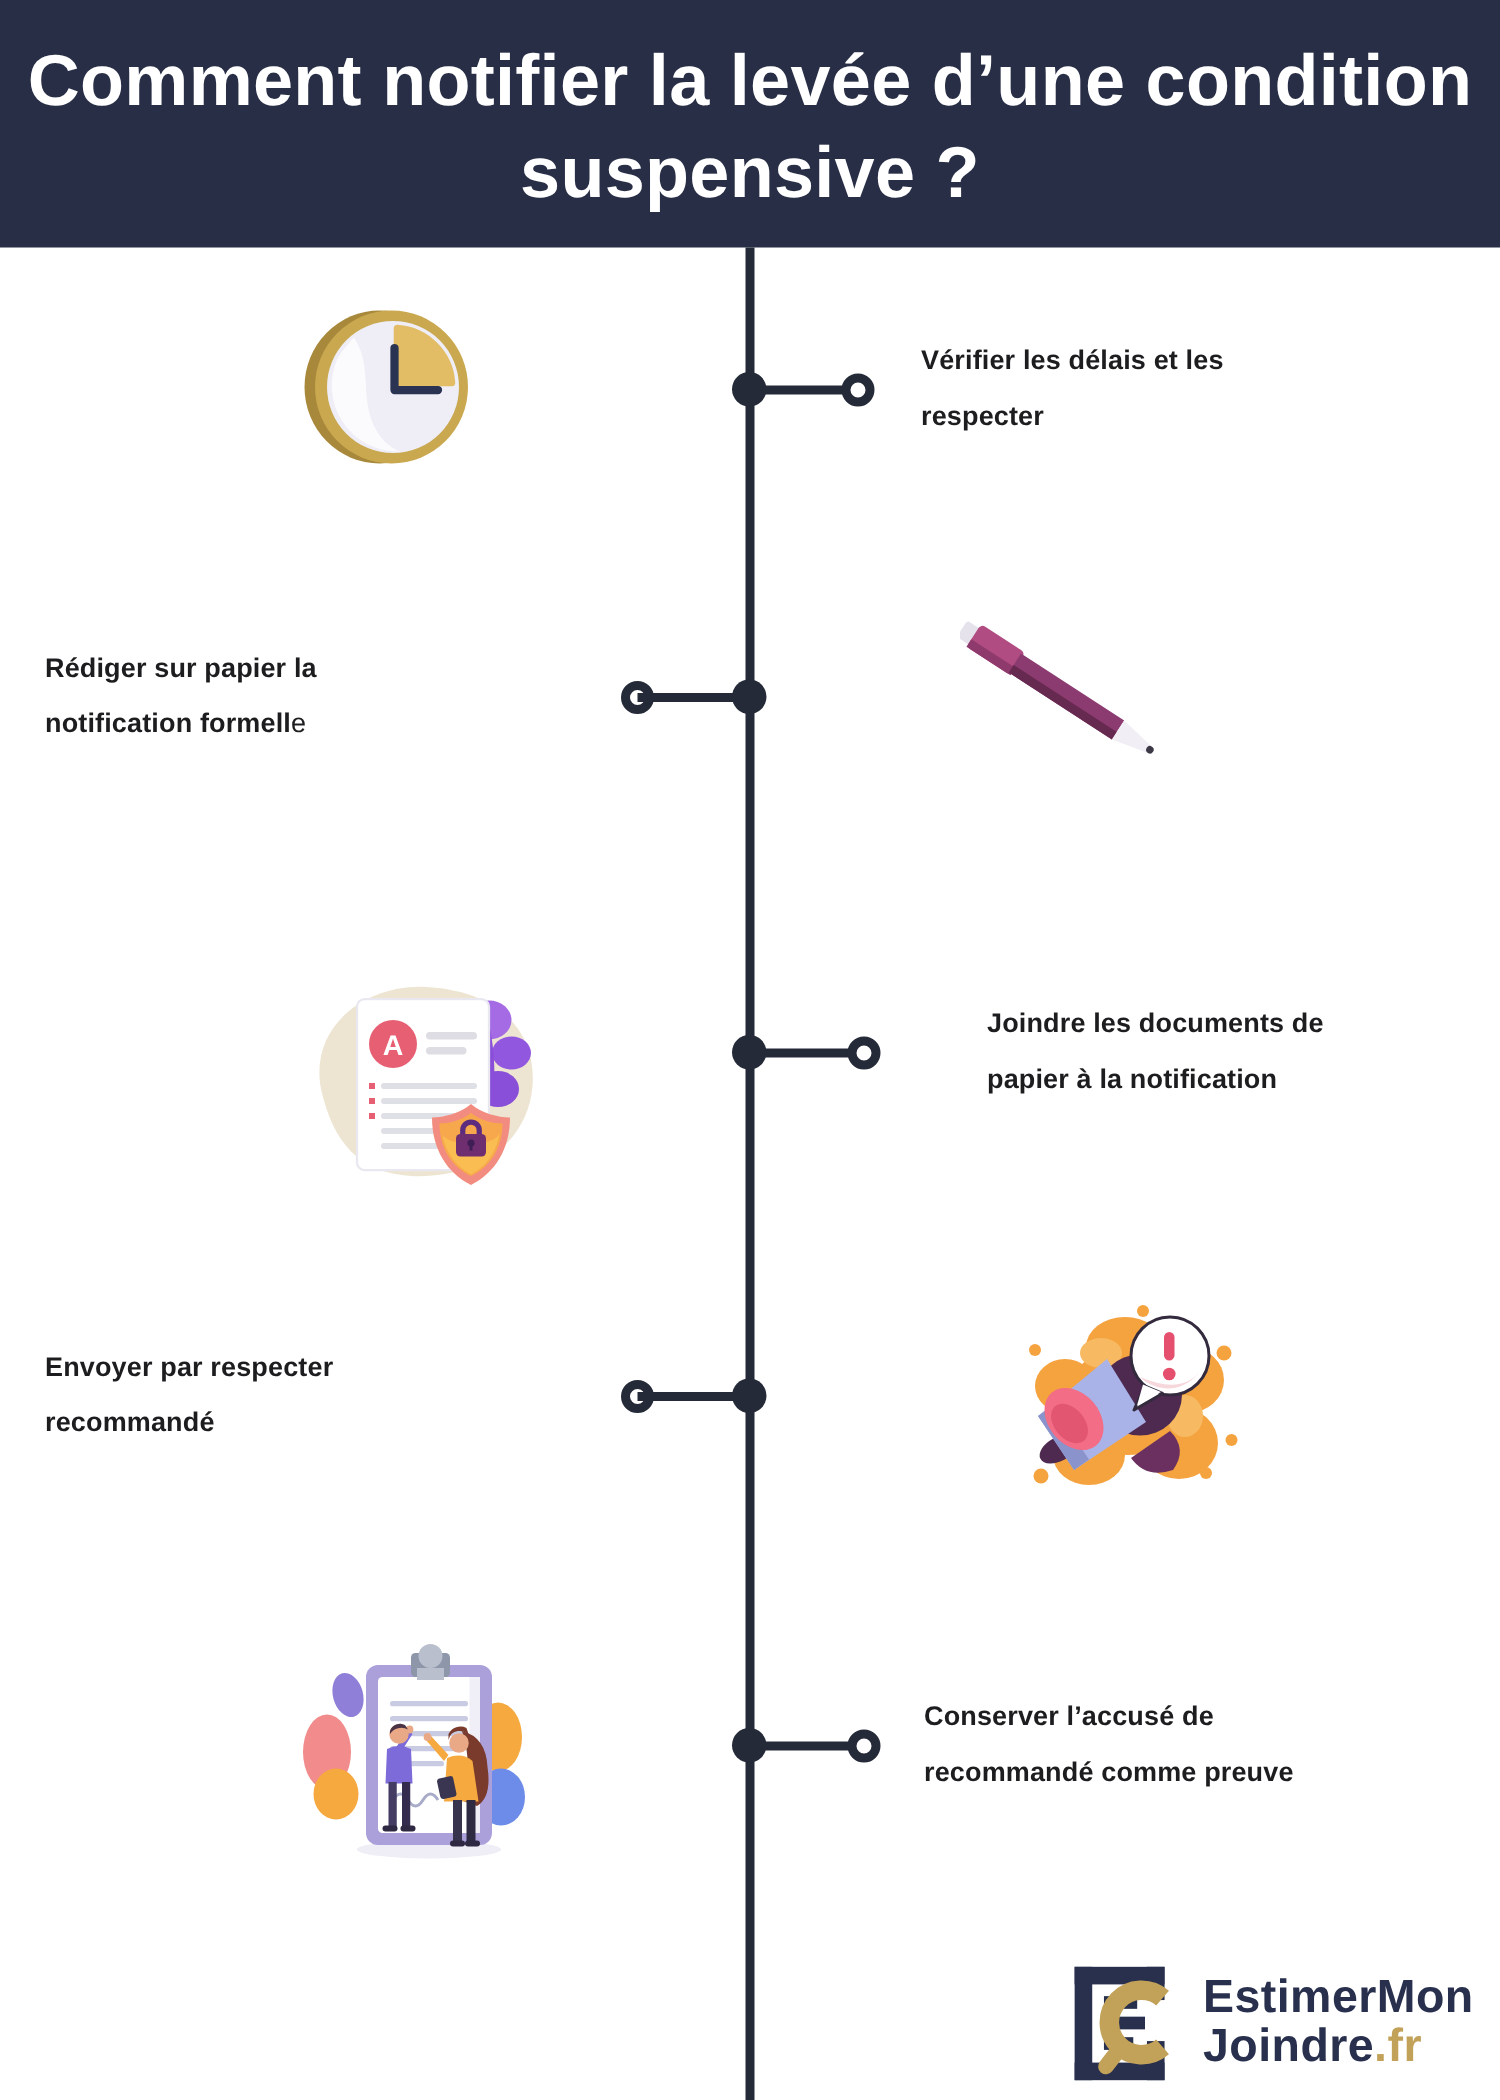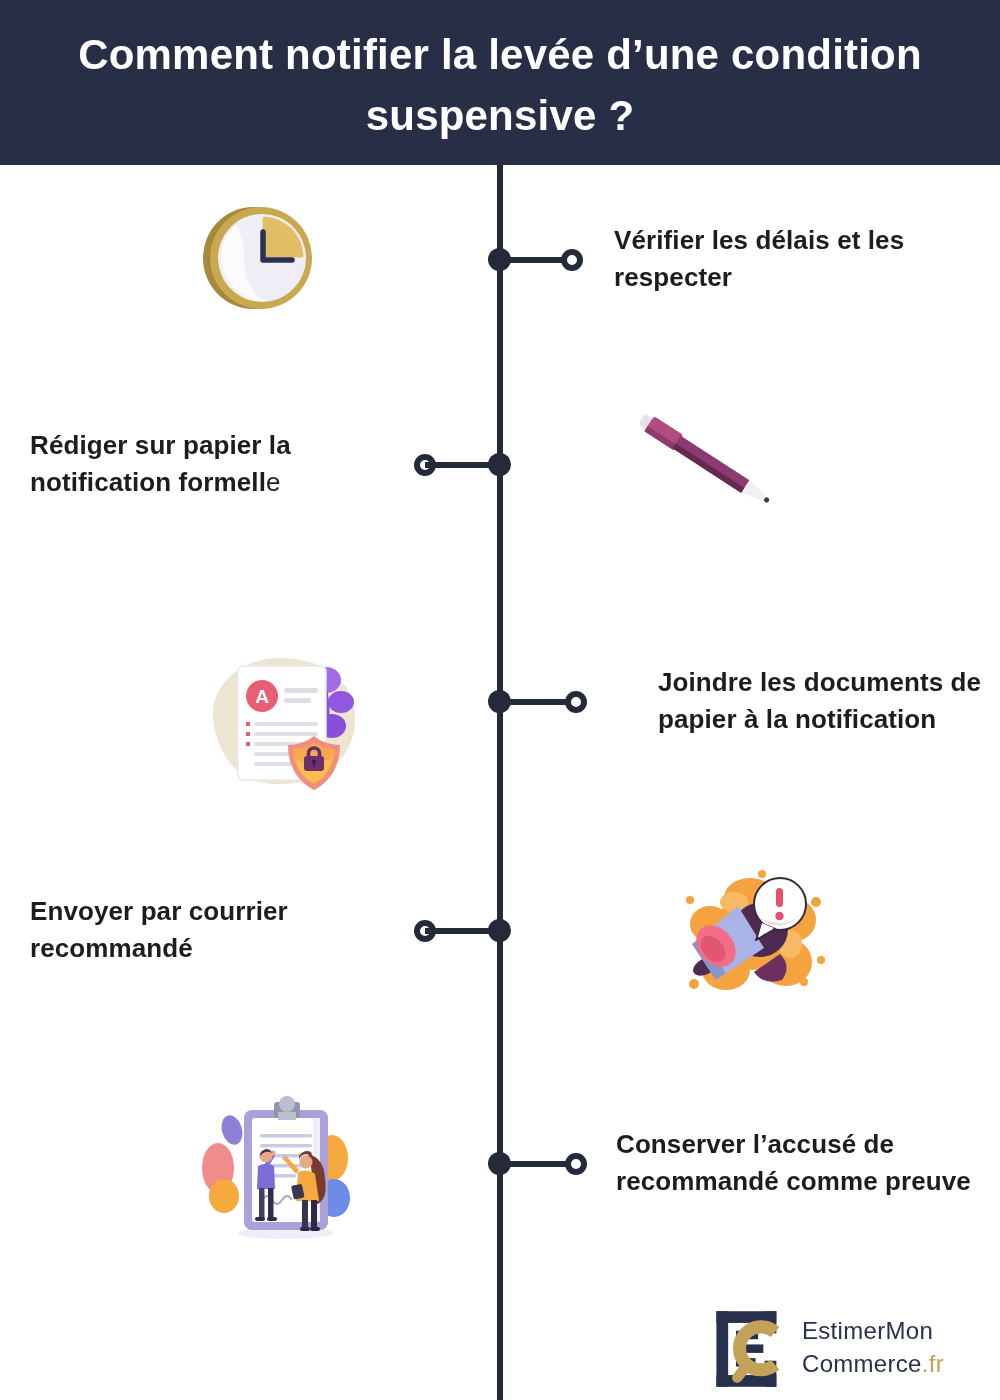--- a/index.html
+++ b/index.html
@@ -5,36 +5,36 @@
   :root{
     --header-bg:#282e46; --timeline:#252a38; --text:#1d1d1f;
     --gold:#c2a159; --logo-navy:#28304d;
   }
   *{margin:0;padding:0;box-sizing:border-box;}
   html,body{background:#fff;}
   body{font-family:"Liberation Sans",sans-serif;}
   .page{position:relative;width:1000px;height:1400px;background:#ffffff;overflow:hidden;}
 
   .header{position:absolute;left:0;top:0;width:1000px;height:165px;background:var(--header-bg);}
-  .title{color:#ffffff;text-align:center;font-weight:800;font-size:42px;line-height:61px;padding-top:24px;letter-spacing:0.2px;}
+  .title{color:#ffffff;text-align:center;font-weight:800;font-size:48px;line-height:61px;padding-top:24px;letter-spacing:0.2px;}
 
   .vline{position:absolute;left:497px;top:165px;width:6px;height:1235px;background:var(--timeline);}
 
   .dot{position:absolute;width:23px;height:23px;border-radius:50%;background:var(--timeline);}
   .hline{position:absolute;height:6px;background:var(--timeline);}
   .ring{position:absolute;width:22px;height:22px;border:6px solid var(--timeline);border-radius:50%;background:#ffffff;}
 
-  .step-text{position:absolute;font-weight:700;font-size:26px;line-height:37px;color:var(--text);letter-spacing:0.1px;}
+  .step-text{position:absolute;font-weight:700;font-size:18px;line-height:37px;color:var(--text);letter-spacing:0.1px;}
   .step-text.align-right{text-align:left;}
   .light-tail{font-weight:400;}
 
   .icon{position:absolute;}
 
   .logo{position:absolute;left:706px;top:1306px;display:flex;align-items:flex-start;}
-  .logo-text{margin-left:10px;padding-top:8px;font-weight:400;font-size:24px;line-height:33px;color:var(--logo-navy);letter-spacing:0.3px;}
+  .logo-text{margin-left:10px;padding-top:8px;font-weight:700;font-size:31px;line-height:33px;color:var(--logo-navy);letter-spacing:0.3px;}
   .logo-tld{color:var(--gold);}
 </style>
 </head>
 <body>
 
 <div class="page">
 
   <header class="header">
     <h1 class="title"><span>Comment notifier la levée d’une condition</span><br><span>suspensive ?</span></h1>
   </header>
@@ -97,21 +97,21 @@
       <rect x="18" y="20" width="20" height="15" rx="3" fill="#6e2e70"></rect>
       <circle cx="28" cy="26" r="2.4" fill="#3f1d55"></circle>
         <rect x="27" y="26" width="2" height="5" fill="#3f1d55"></rect>
     </g>
   </svg>
   <span class="dot" style="left:488px;top:690px;"></span>
   <span class="hline" style="left:500px;top:699px;width:76px;"></span>
   <span class="ring" style="left:565px;top:691px;"></span>
   <p class="step-text" style="left:614px;top:664px;width:370px;margin-left:44px;"><span>Joindre les documents de</span><br><span>papier à la notification</span></p>
 
-  <p class="step-text align-right" style="left:30px;top:893px;width:355px;"><span>Envoyer par courrier</span><br><span>recommandé</span></p>
+  <p class="step-text align-right" style="left:30px;top:893px;width:355px;"><span>Envoyer par respecter</span><br><span>recommandé</span></p>
   <span class="ring" style="left:414px;top:920px;"></span>
   <span class="hline" style="left:425px;top:928px;width:75px;"></span>
   <span class="dot" style="left:488px;top:919px;"></span>
   <svg class="icon" style="left:664px;top:864px;" width="168" height="144" viewBox="0 0 168 144">
     <g>
       <ellipse cx="86" cy="34" rx="26" ry="20" fill="#f4a33f"></ellipse>
       <ellipse cx="128" cy="56" rx="24" ry="22" fill="#f4a33f"></ellipse>
       <ellipse cx="122" cy="98" rx="26" ry="24" fill="#f4a33f"></ellipse>
       <ellipse cx="62" cy="106" rx="24" ry="20" fill="#f4a33f"></ellipse>
       <ellipse cx="46" cy="60" rx="20" ry="18" fill="#f4a33f"></ellipse>
@@ -196,17 +196,17 @@
       <rect x="8" y="53" width="46" height="9" fill="#28304d"></rect>
       <rect x="45" y="4" width="9" height="17" fill="#28304d"></rect>
       <rect x="45" y="42" width="9" height="20" fill="#28304d"></rect>
       <rect x="23" y="19" width="17" height="6.5" fill="#28304d"></rect>
       <rect x="23" y="29.5" width="21" height="6.5" fill="#28304d"></rect>
       <rect x="23" y="40" width="15" height="6.5" fill="#28304d"></rect>
       <path d="M53,20 A16.5,16.5 0 1 0 53,45" stroke="#c2a159" stroke-width="10" fill="none"></path>
       <path d="M31,46 l-7,9" stroke="#c2a159" stroke-width="8" stroke-linecap="round"></path>
     </svg>
     <div class="logo-text">
-      <span>EstimerMon</span><br><span>Commerce</span><span class="logo-tld">.fr</span>
+      <span>EstimerMon</span><br><span>Joindre</span><span class="logo-tld">.fr</span>
     </div>
   </div>
 
 </div>
 
 </body></html>

